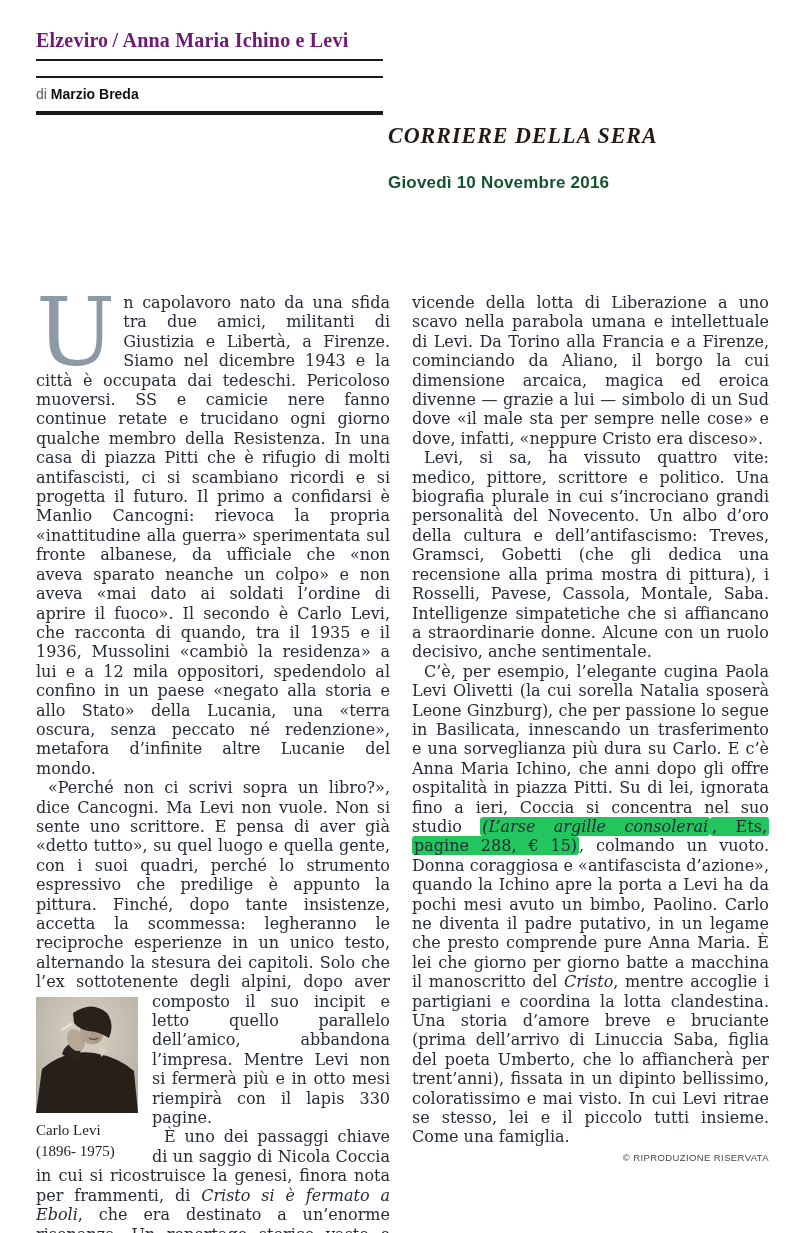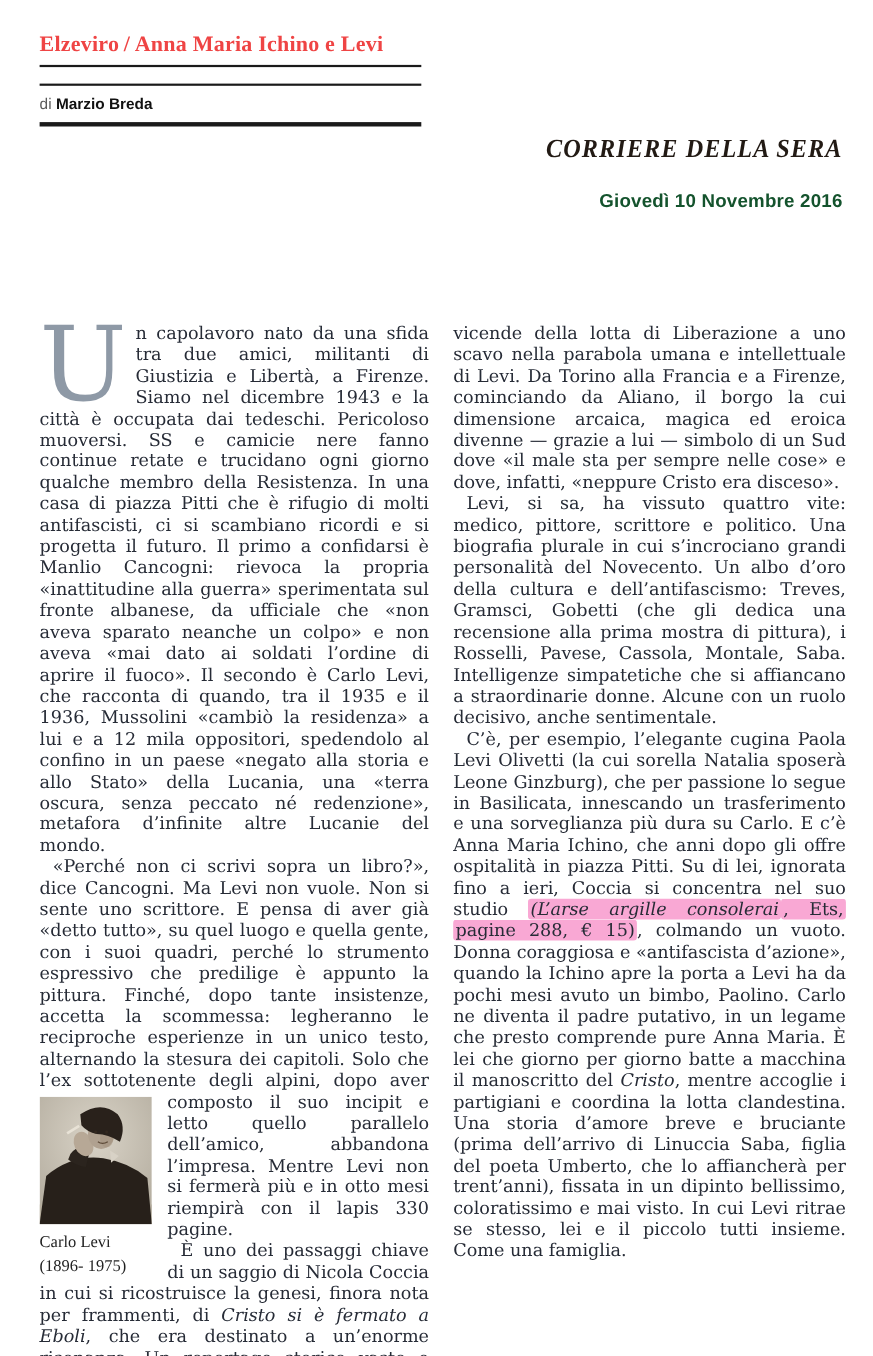--- a/index.html
+++ b/index.html
@@ -5,34 +5,34 @@
   html,body { margin:0; padding:0; background:#ffffff; }
   .page {
     position:relative; width:794px; height:1233px; background:#ffffff;
     overflow:hidden; font-family:"DejaVu Serif", serif; color:#262b36;
   }
 
   
   .head-left { position:absolute; left:36px; top:28px; width:347px; }
   .kicker {
     font-family:"Liberation Serif", serif; font-weight:700;
-    font-size:20px; line-height:24px; color:#ef4444; letter-spacing:0.2px;
+    font-size:20px; line-height:24px; color:#701a75; letter-spacing:0.2px;
   }
   .rule { background:#1a1a1a; border:none; }
   .rule-kicker { height:2px; margin-top:7px; }
   .title { margin:10px 0 0 0; font-weight:400; color:#15161a; }
   .title-line { display:block; font-size:40px; line-height:50px; letter-spacing:0.5px; }
   .rule-thin { height:2px; margin-top:15px; }
   .byline { padding:8px 0 9px 0; font-family:"Liberation Sans", sans-serif; font-size:14px; }
   .byline-di { color:#5a5a5a; }
   .byline-name { font-weight:700; color:#111111; }
   .rule-thick { height:3.5px; }
 
   
-  .masthead { position:absolute; left:410px; top:124px; width:356px; text-align:right; }
+  .masthead { position:absolute; left:388px; top:124px; width:356px; text-align:left; }
   .logo {
     font-family:"Liberation Serif", serif; font-weight:700; font-style:italic;
     font-size:22px; line-height:22px; letter-spacing:1px; color:#221a14;
     transform:scaleY(1.08); white-space:nowrap;
   }
   .issue-date {
     margin-top:27px; font-family:"Liberation Sans", sans-serif;
     font-weight:700; font-size:17px; color:#14532d; letter-spacing:0.2px;
   }
 
@@ -42,21 +42,21 @@
   .col-right { width:357px; }
   .para {
     margin:0; text-align:justify; font-size:16px; line-height:19.4px;
     color:#262b36; hyphens:auto; -webkit-hyphens:auto;
   }
   .para.indent { text-indent:12px; }
   .dropcap {
     float:left; font-size:94px; line-height:76px; height:74px;
     color:#8e99a6; margin:2px 8px 0 0; font-family:"DejaVu Serif", serif;
   }
-  .hl { background:#f9a8d4; padding:0 2px; border-radius:3px; box-decoration-break:clone; -webkit-box-decoration-break:clone; }
+  .hl { background:#22c55e; padding:0 2px; border-radius:3px; box-decoration-break:clone; -webkit-box-decoration-break:clone; }
 
   
   .figure { float:left; width:102px; margin:5px 14px 2px 0; display:block; text-indent:0; }
   .figure svg { display:block; width:102px; height:116px; }
   .caption { display:block; margin-top:7px; font-family:"Liberation Sans", sans-serif; color:#1f1f1f; }
   .cap-line { display:block; font-size:15px; line-height:21px;font-family:Liberation Serif, serif; }
 
   
   .copyright {
     margin-top:5px; text-align:right; font-family:"Liberation Sans", sans-serif;
@@ -119,16 +119,17 @@
 aver composto il suo incipit e letto quello parallelo dell’amico, abbandona l’impresa. Mentre Levi non si fermerà più e in otto mesi riempirà con il lapis 330 pagine.</p>
           <p class="para indent">È uno dei passaggi chiave di un saggio di Nicola Coccia in cui si ricostruisce la genesi, finora nota per frammenti, di <i>Cristo si è fermato a Eboli</i>, che era destinato a un’enorme risonanza. Un reportage storico vasto e prezioso, quello di Coccia. Perché, attraverso documenti, foto e testimonianze inedite, unisce</p>
         </div>
     </div>
     <div class="col col-right">
       <div id="paras-right">
           <p class="para">vicende della lotta di Liberazione a uno scavo nella parabola umana e intellettuale di Levi. Da Torino alla Francia e a Firenze, cominciando da Aliano, il borgo la cui dimensione arcaica, magica ed eroica divenne — grazie a lui — simbolo di un Sud dove «il male sta per sempre nelle cose» e dove, infatti, «neppure Cristo era disceso».</p>
           <p class="para indent">Levi, si sa, ha vissuto quattro vite: medico, pittore, scrittore e politico. Una biografia plurale in cui s’incrociano grandi personalità del Novecento. Un albo d’oro della cultura e dell’antifascismo: Treves, Gramsci, Gobetti (che gli dedica una recensione alla prima mostra di pittura), i Rosselli, Pavese, Cassola, Montale, Saba. Intelligenze simpatetiche che si affiancano a straordinarie donne. Alcune con un ruolo decisivo, anche sentimentale.</p>
           <p class="para indent">C’è, per esempio, l’elegante cugina Paola Levi Olivetti (la cui sorella Natalia sposerà Leone Ginzburg), che per passione lo segue in Basilicata, innescando un trasferimento e una sorveglianza più dura su Carlo. E c’è Anna Maria Ichino, che anni dopo gli offre ospitalità in piazza Pitti. Su di lei, ignorata fino a ieri, Coccia si concentra nel suo studio <span class="hl"><i>(L’arse argille consolerai</i></span><span class="hl">, Ets, pagine 288, € 15)</span>, colmando un vuoto. Donna coraggiosa e «antifascista d’azione», quando la Ichino apre la porta a Levi ha da pochi mesi avuto un bimbo, Paolino. Carlo ne diventa il padre putativo, in un legame che presto comprende pure Anna Maria. È lei che giorno per giorno batte a macchina il manoscritto del <i>Cristo</i>, mentre accoglie i partigiani e coordina la lotta clandestina. Una storia d’amore breve e bruciante (prima dell’arrivo di Linuccia Saba, figlia del poeta Umberto, che lo affiancherà per trent’anni), fissata in un dipinto bellissimo, coloratissimo e mai visto. In cui Levi ritrae se stesso, lei e il piccolo tutti insieme. Come una famiglia.</p>
         </div>
+      <div class="copyright">© RIPRODUZIONE RISERVATA</div>
     </div>
   </main>
 
 </div>
 
 </body></html>

